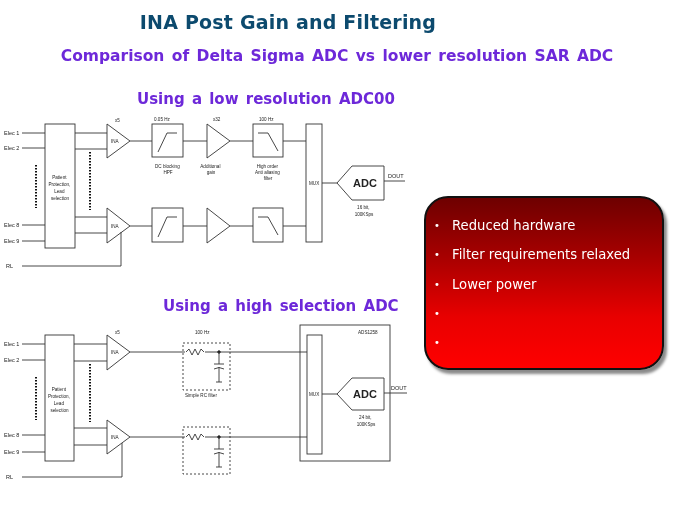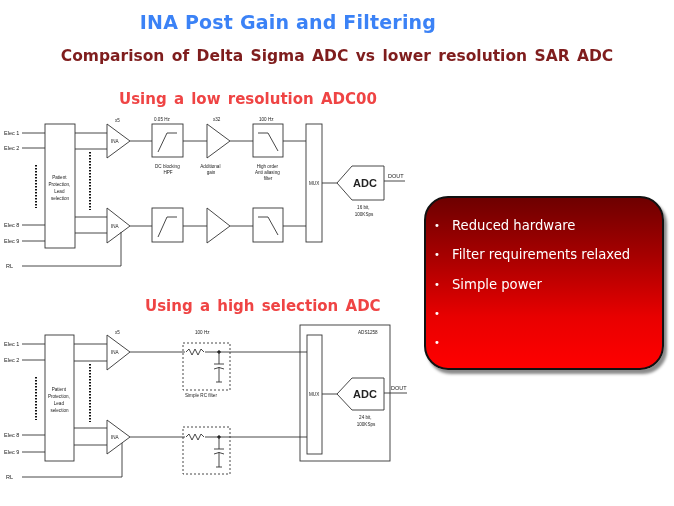--- a/index.html
+++ b/index.html
@@ -1,19 +1,19 @@
 <!DOCTYPE html>
 <html><head>
 <meta charset="utf-8">
 <style>
   html, body { margin: 0; padding: 0; background: #ffffff; }
   body { width: 674px; height: 506px; position: relative; overflow: hidden; font-family: "DejaVu Sans", sans-serif; }
-  .title { position: absolute; left: 0; width: 576px; top: 11px; text-align: center; font-size: 19px; font-weight: bold; color: #3b82f6; letter-spacing: 0.2px; }
-  .subtitle { position: absolute; left: 0; width: 674px; top: 47px; text-align: center; font-size: 15.5px; font-weight: bold; color: #7f1d1d; word-spacing: 2px; }
-  .section-title { position: absolute; font-size: 15px; font-weight: bold; color: #ef4444; word-spacing: 2px; }
+  .title { position: absolute; left: 0; width: 576px; top: 11px; text-align: center; font-size: 19px; font-weight: bold; color: #0c4a6e; letter-spacing: 0.2px; }
+  .subtitle { position: absolute; left: 0; width: 674px; top: 47px; text-align: center; font-size: 15.5px; font-weight: bold; color: #6d28d9; word-spacing: 2px; }
+  .section-title { position: absolute; font-size: 15px; font-weight: bold; color: #6d28d9; word-spacing: 2px; margin-left: 18px; }
   #sec1 { left: 119px; top: 90px; }
   #sec2 { left: 145px; top: 297px; }
   svg#diagram { position: absolute; left: 0; top: 0; }
   svg text { font-family: "Liberation Sans", sans-serif; fill: #222; }
   .lbl { font-size: 5.5px; }
   .tiny { font-size: 4.6px; }
   .adc-txt { font-size: 11px; font-weight: bold; }
   .callout { position: absolute; left: 424px; top: 196px; width: 240px; height: 174px; border-radius: 24px; border: 2px solid #111;
     background: linear-gradient(to bottom, #6e0000 0%, #a80000 35%, #e80000 70%, #ff0000 100%);
     box-shadow: 3px 4px 3px #8a8a8a; box-sizing: border-box; }
@@ -196,21 +196,21 @@
     <li>
         <span class="bullet">•</span>
         <span>Reduced hardware</span>
       </li>
     <li>
         <span class="bullet">•</span>
         <span>Filter requirements relaxed</span>
       </li>
     <li>
         <span class="bullet">•</span>
-        <span>Simple power</span>
+        <span>Lower power</span>
       </li>
     <li>
         <span class="bullet">•</span>
       </li>
     <li>
         <span class="bullet">•</span>
       </li>
   </ul>
 </div>
 

